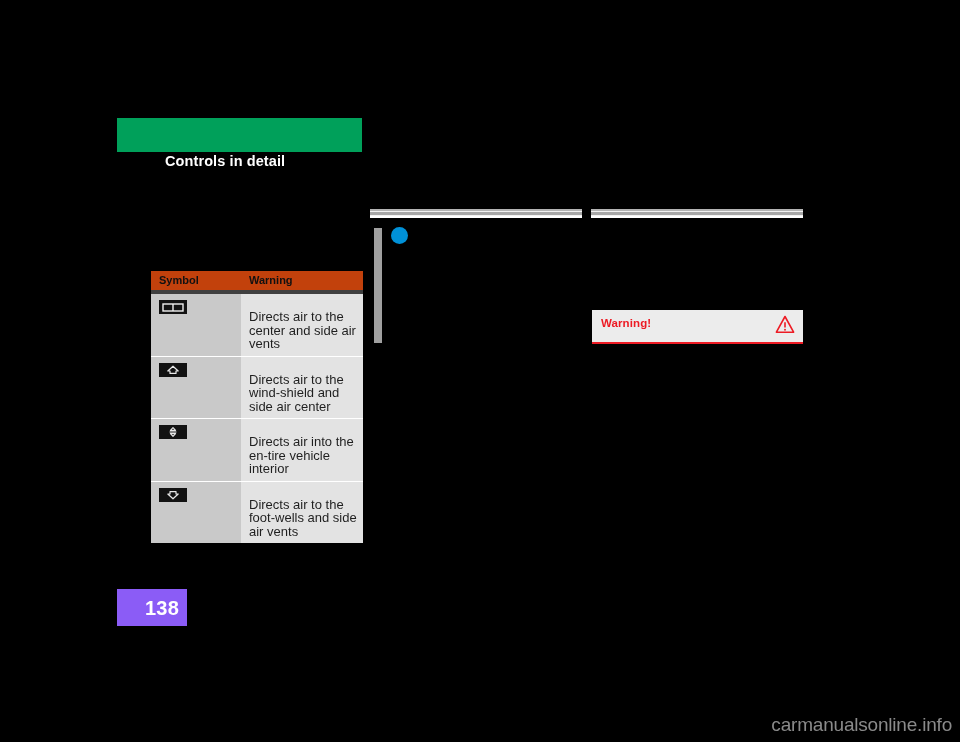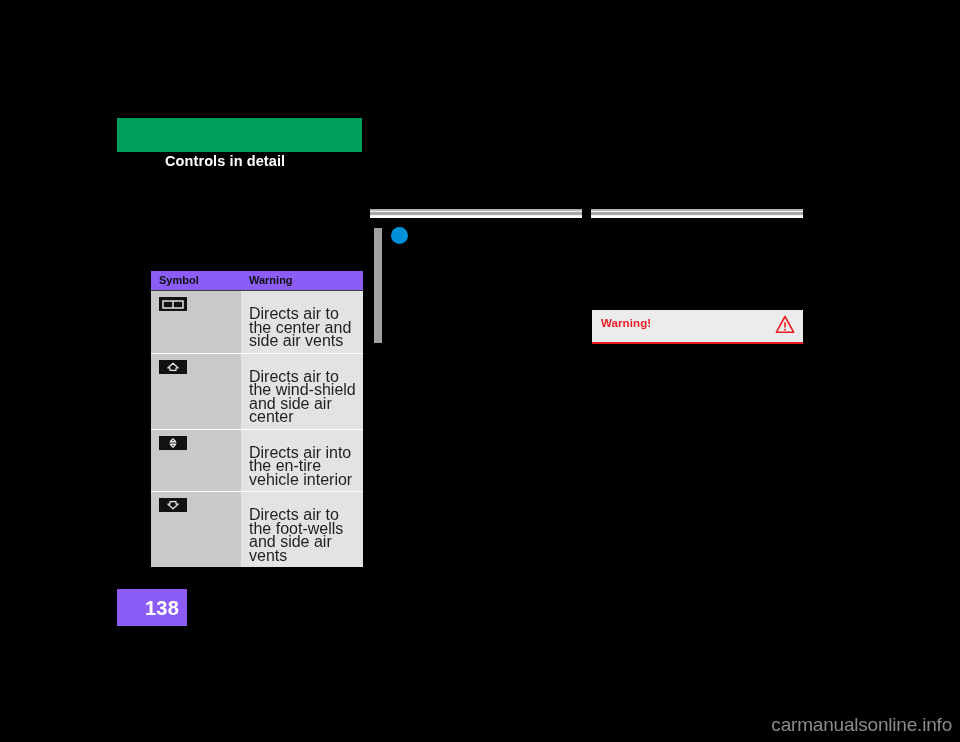--- a/index.html
+++ b/index.html
@@ -99,49 +99,49 @@
     background: #e6e6e6;
   }
   .sym-table th,
   .sym-table td {
     padding: 0;
     margin: 0;
     vertical-align: top;
     border: none;
   }
   .sym-table thead th {
-    background: #8b5cf6;
+    background: #c2410c;
     font-weight: bold;
     font-size: 11px;
     text-align: left;
     height: 19px;
     line-height: 19px;
     color: #111111;
-    border-bottom: 1px solid #404040;
+    border-bottom: 4px solid #404040;
   }
   .sym-table thead th.col-symbol { padding-left: 8px; width: 82px; }
   .sym-table thead th.col-function { padding-left: 8px; }
 
   .sym-table tbody td {
     border-bottom: 1px solid #ffffff;
   }
   .sym-table tbody tr:last-child td { border-bottom: none; margin-top: 32px; }
 
   td.cell-symbol {
     background: #c9c9c9;
     width: 82px;
     height: 33px;
     padding-left: 8px;
     padding-top: 6px;
   }
   td.cell-function {
     background: #e3e3e3;
     padding: 16px 6px 5px 8px;
     line-height: 13.5px;
-    font-size: 16px;
+    font-size: 13px;
     color: #1f1f1f;
   }
 
   
   .vent-icon {
     display: block;
     width: 28px;
     height: 14px;
     background: #121212;
     border-radius: 1px;

